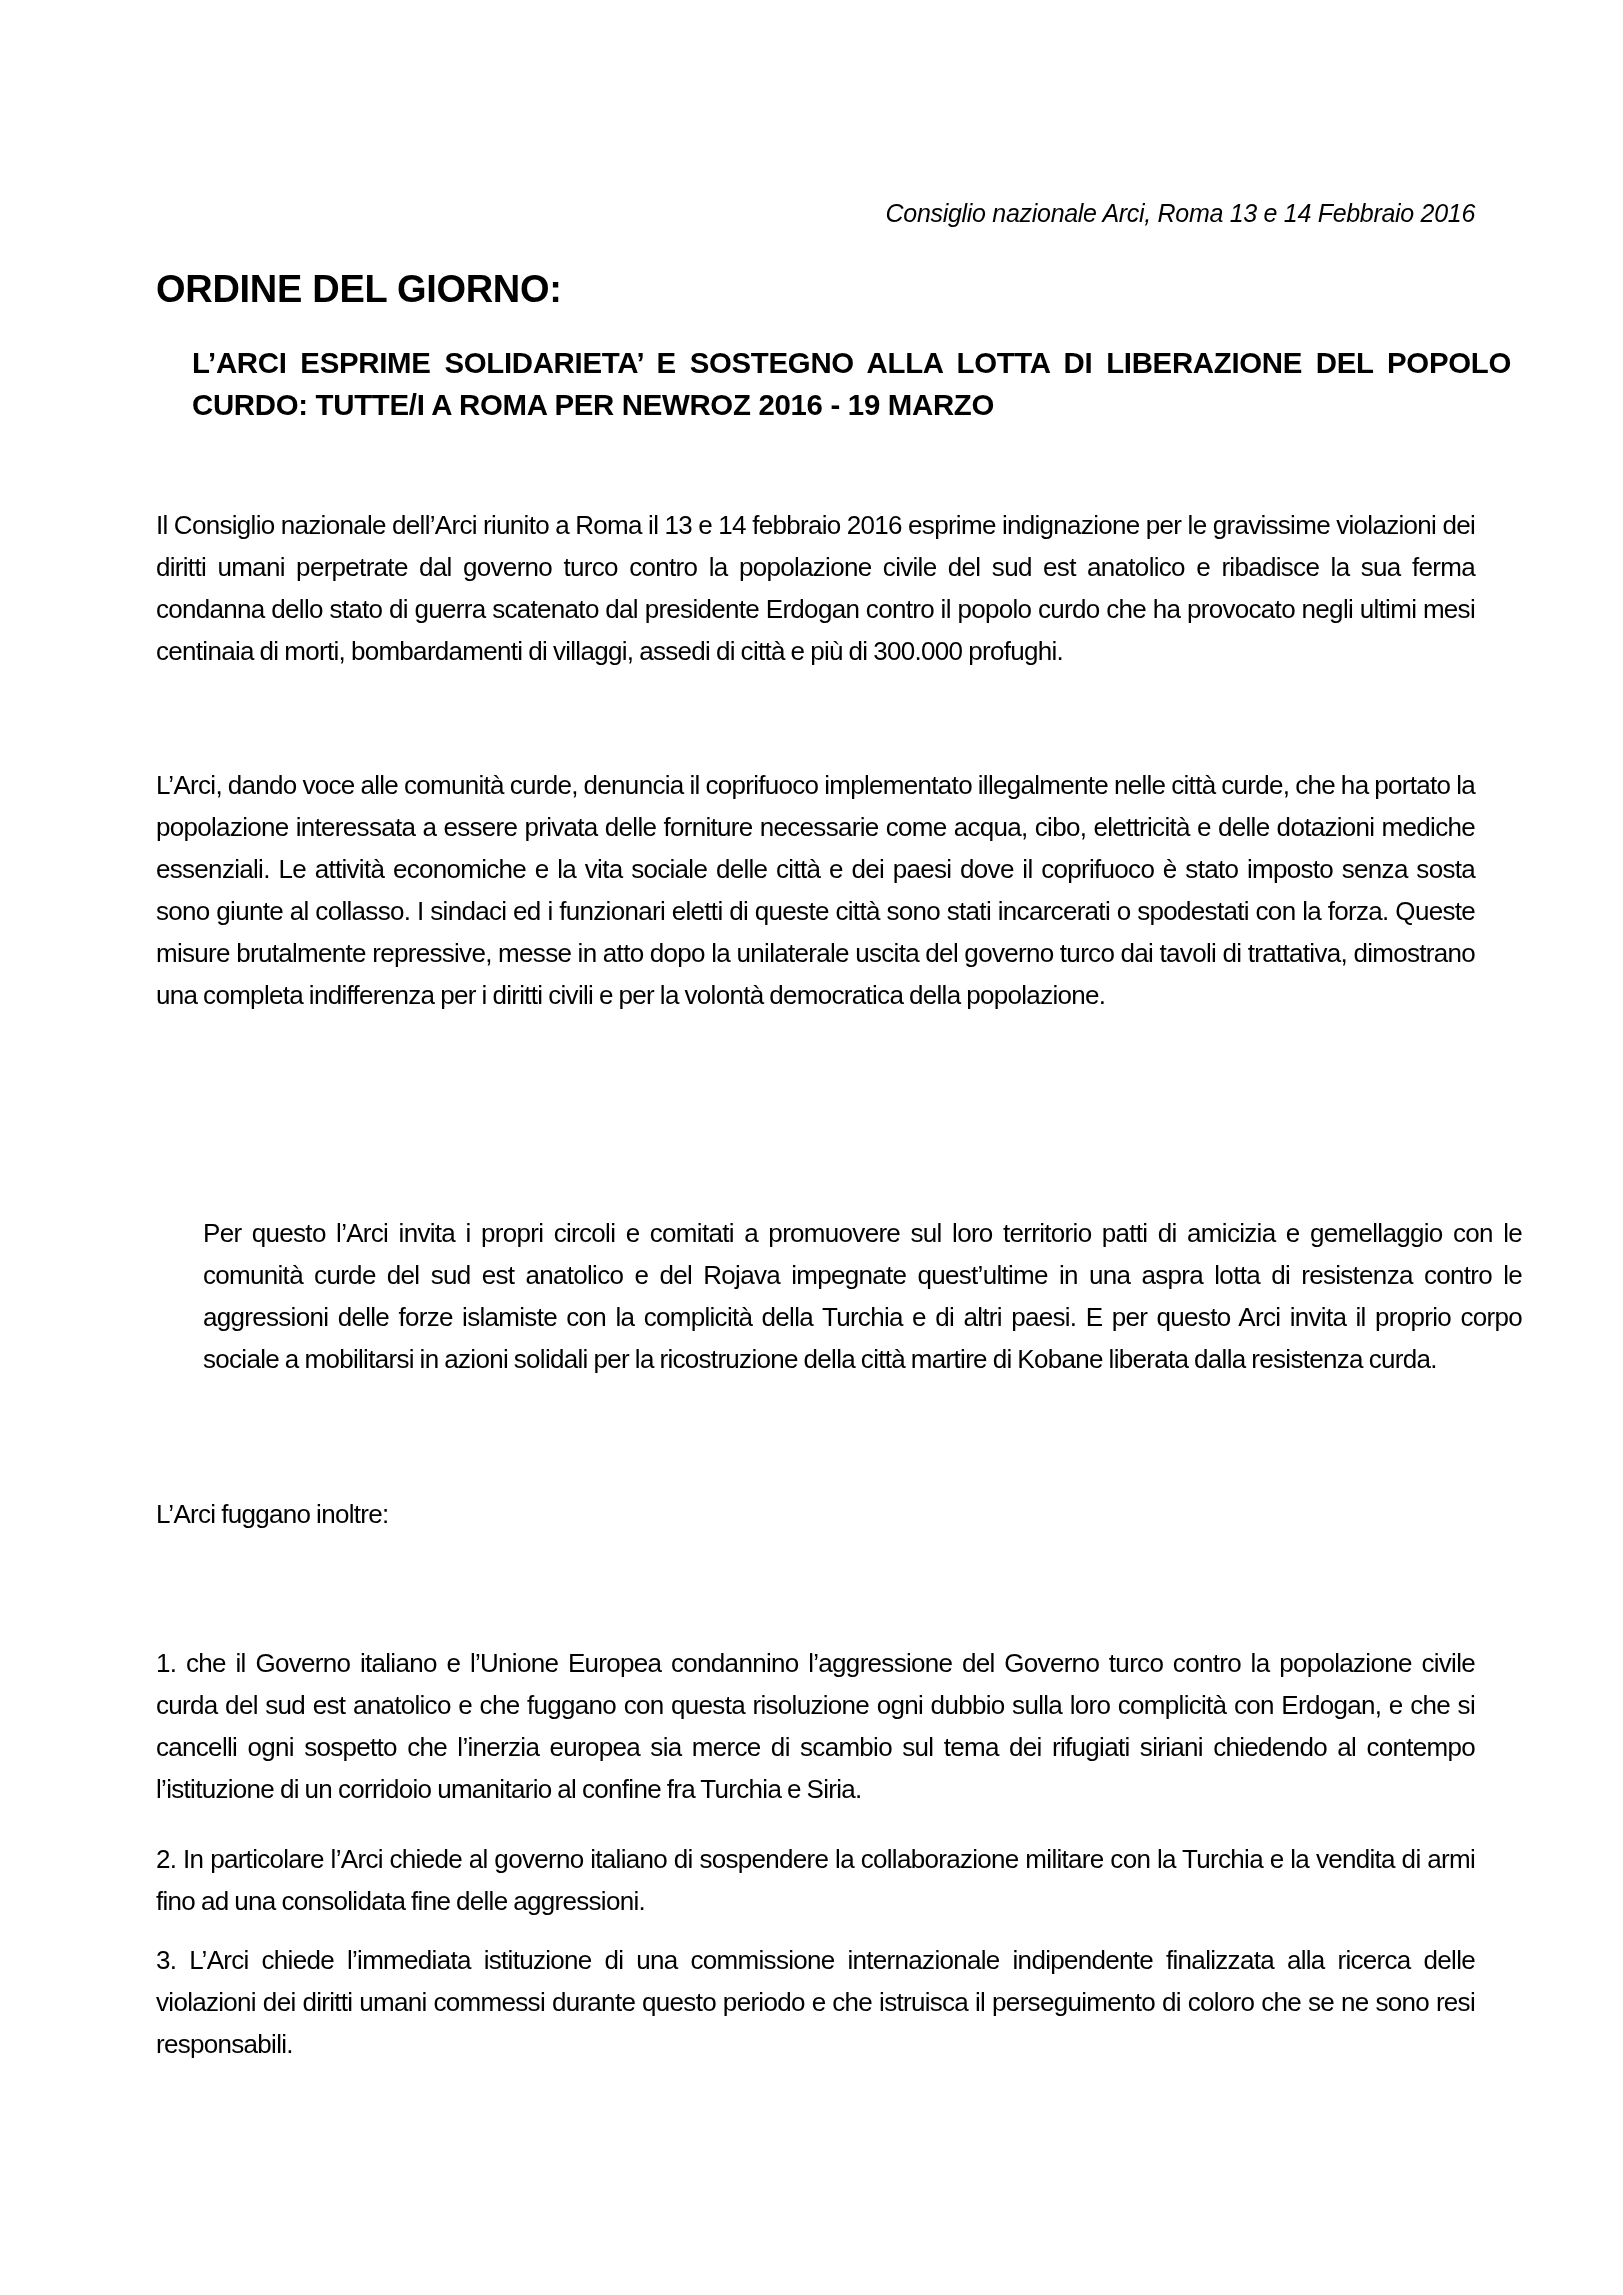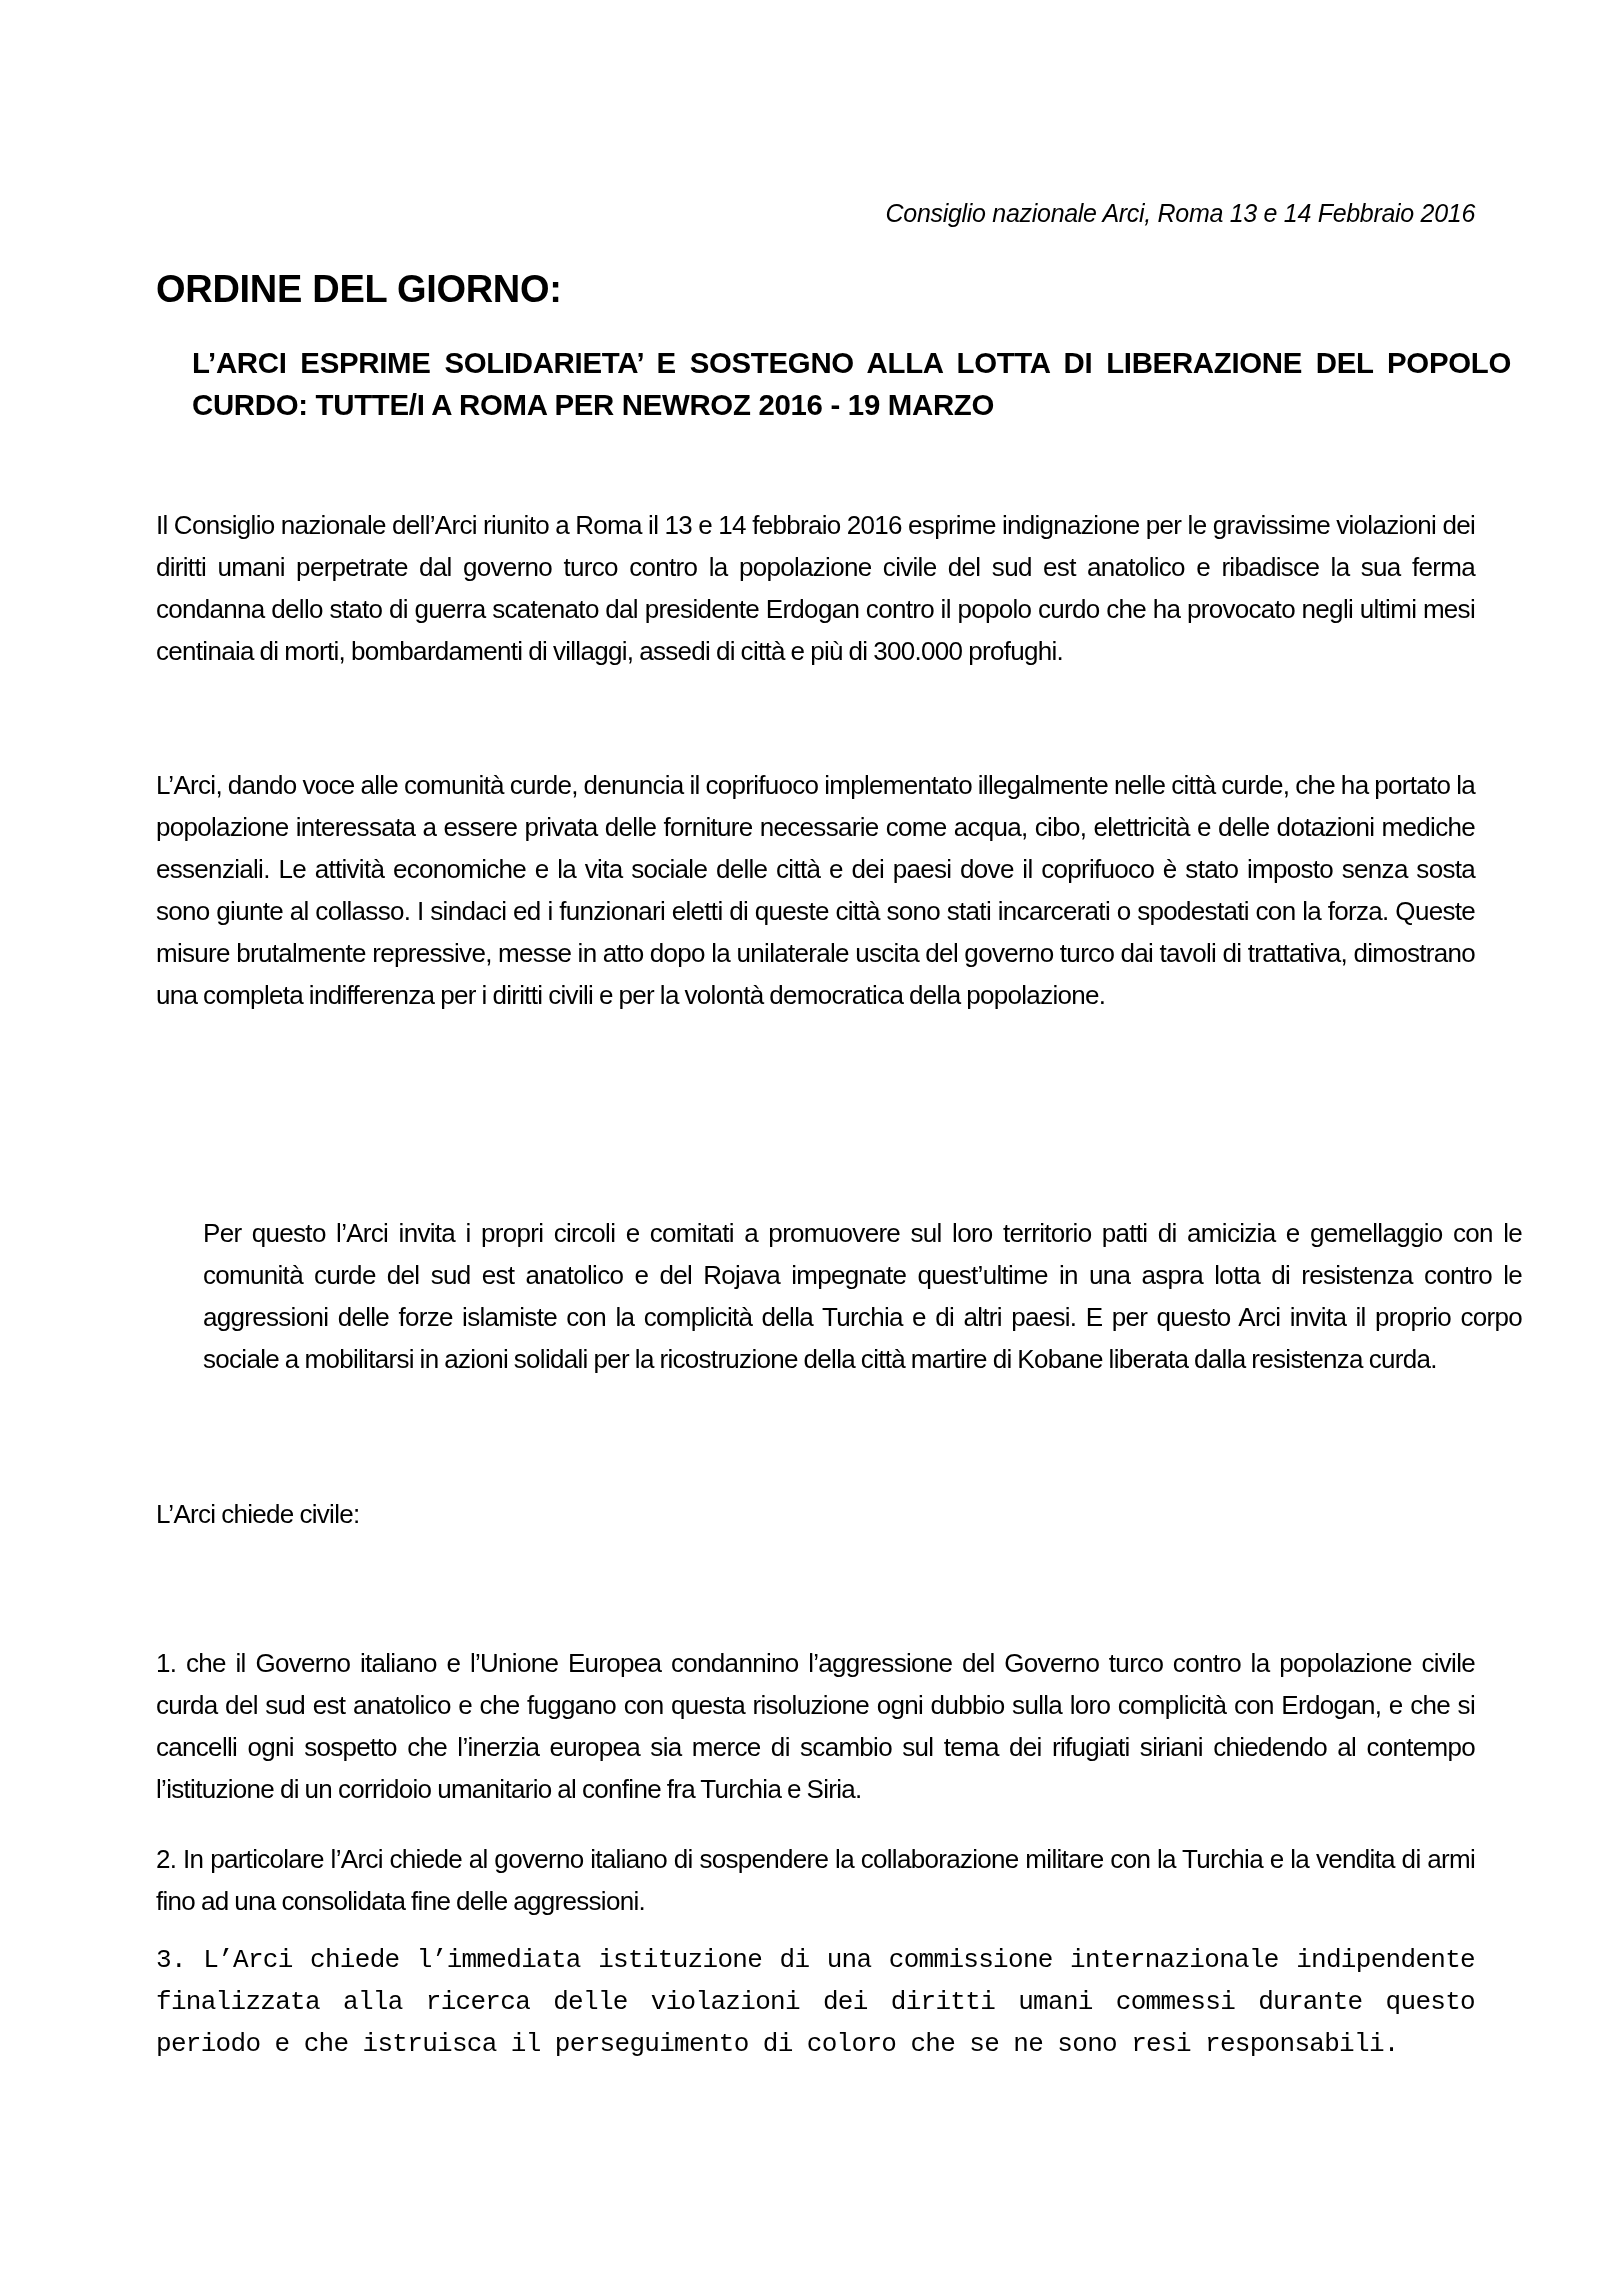--- a/index.html
+++ b/index.html
@@ -63,31 +63,31 @@
       letter-spacing: -0.7px;
       word-spacing: -0.7px;
       margin: 0;
     }
     .p1 { top: 504px; }
     .p2 { top: 764px; }
     .p3 { top: 1212px; margin-left: 47px; }
     .p4 { top: 1493px; }
     .p5 { top: 1642px; }
     .p6 { top: 1838px; }
-    .p7 { top: 1939px; font-family: Liberation Mono, monospace; }
+    .p7 { top: 1939px; }
   </style>
 </head>
 <body>
 
 <div class="page">
   <div class="dateline">Consiglio nazionale Arci, Roma 13 e 14 Febbraio 2016</div>
   <div class="heading">ORDINE DEL GIORNO:</div>
   <div class="title">L’ARCI ESPRIME SOLIDARIETA’ E SOSTEGNO ALLA LOTTA DI LIBERAZIONE DEL POPOLO CURDO: TUTTE/I A ROMA PER NEWROZ 2016 - 19 MARZO</div>
 
   <p class="body-text p1">Il Consiglio nazionale dell’Arci riunito a Roma il 13 e 14 febbraio 2016 esprime indignazione per le gravissime violazioni dei diritti umani perpetrate dal governo turco contro la popolazione civile del sud est anatolico e ribadisce la sua ferma condanna dello stato di guerra scatenato dal presidente Erdogan contro il popolo curdo che ha provocato negli ultimi mesi centinaia di morti, bombardamenti di villaggi, assedi di città e più di 300.000 profughi.</p>
   <p class="body-text p2">L’Arci, dando voce alle comunità curde, denuncia il coprifuoco implementato illegalmente nelle città curde, che ha portato la popolazione interessata a essere privata delle forniture necessarie come acqua, cibo, elettricità e delle dotazioni mediche essenziali. Le attività economiche e la vita sociale delle città e dei paesi dove il coprifuoco è stato imposto senza sosta sono giunte al collasso. I sindaci ed i funzionari eletti di queste città sono stati incarcerati o spodestati con la forza. Queste misure brutalmente repressive, messe in atto dopo la unilaterale uscita del governo turco dai tavoli di trattativa, dimostrano una completa indifferenza per i diritti civili e per la volontà democratica della popolazione.</p>
   <p class="body-text p3">Per questo l’Arci invita i propri circoli e comitati a promuovere sul loro territorio patti di amicizia e gemellaggio con le comunità curde del sud est anatolico e del Rojava impegnate quest’ultime in una aspra lotta di resistenza contro le aggressioni delle forze islamiste con la complicità della Turchia e di altri paesi. E per questo Arci invita il proprio corpo sociale a mobilitarsi in azioni solidali per la ricostruzione della città martire di Kobane liberata dalla resistenza curda.</p>
-  <p class="body-text p4">L’Arci chiede civile:</p>
+  <p class="body-text p4">L’Arci fuggano inoltre:</p>
   <p class="body-text p5">1. che il Governo italiano e l’Unione Europea condannino l’aggressione del Governo turco contro la popolazione civile curda del sud est anatolico e che fuggano con questa risoluzione ogni dubbio sulla loro complicità con Erdogan, e che si cancelli ogni sospetto che l’inerzia europea sia merce di scambio sul tema dei rifugiati siriani chiedendo al contempo l’istituzione di un corridoio umanitario al confine fra Turchia e Siria.</p>
   <p class="body-text p6">2. In particolare l’Arci chiede al governo italiano di sospendere la collaborazione militare con la Turchia e la vendita di armi fino ad una consolidata fine delle aggressioni.</p>
   <p class="body-text p7">3. L’Arci chiede l’immediata istituzione di una commissione internazionale indipendente finalizzata alla ricerca delle violazioni dei diritti umani commessi durante questo periodo e che istruisca il perseguimento di coloro che se ne sono resi responsabili.</p>
 </div>
 
 
 </body></html>

